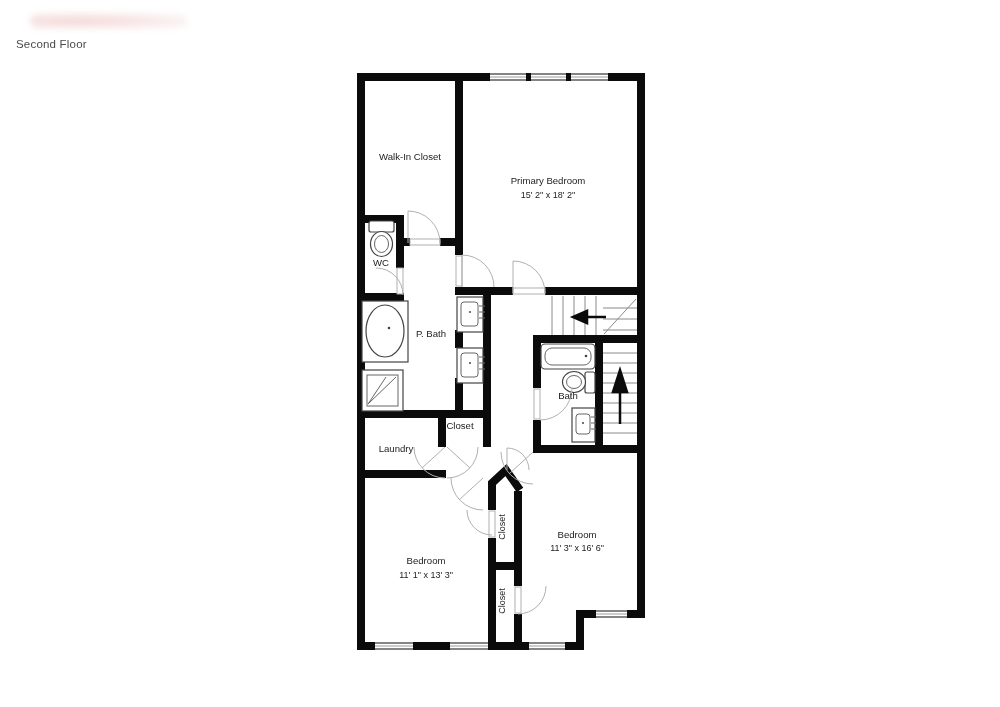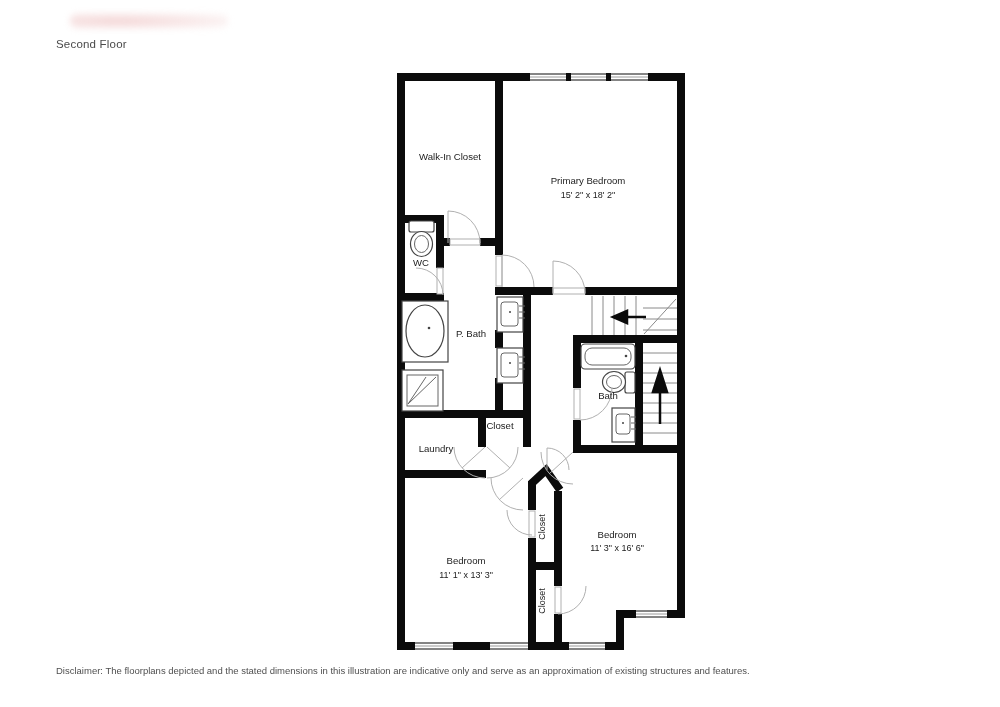--- a/index.html
+++ b/index.html
@@ -2,21 +2,20 @@
 <html><head>
 <meta charset="utf-8">
 <style>
   html,body{margin:0;padding:0;background:#ffffff;}
   .page{
     position:relative;
     width:812px;height:707px;
     background:#ffffff;
     font-family:"Liberation Sans", sans-serif;
     overflow:hidden;
-    margin-left:40px;
   }
   .redaction-blur{
     position:absolute;left:30px;top:13px;width:158px;height:16px;
     background:radial-gradient(ellipse at 30% 50%, rgba(235,180,180,0.55), rgba(240,205,205,0.35) 60%, rgba(255,255,255,0) 100%);
     filter:blur(3px);
     border-radius:8px;
   }
   .title{
     position:absolute;left:16px;top:38px;
     font-size:11.5px;color:#4a4a4a;letter-spacing:0.2px;
@@ -281,16 +280,15 @@
 
       <text class="room-label" x="426" y="564" text-anchor="middle">Bedroom</text>
       <text class="room-dim" x="426" y="578" text-anchor="middle">11' 1" x 13' 3"</text>
 
       <text class="room-label" x="577" y="538" text-anchor="middle">Bedroom</text>
       <text class="room-dim" x="577" y="551" text-anchor="middle">11' 3" x 16' 6"</text>
     </g>
   </svg>
 
   <div class="disclaimer">
-    <div>Disclaimer: The floorplans depicted and the stated dimensions in this illustration are indicative only and serve as an approximation of existing structures and features.</div>
   </div>
 
 </div>
 
 </body></html>

